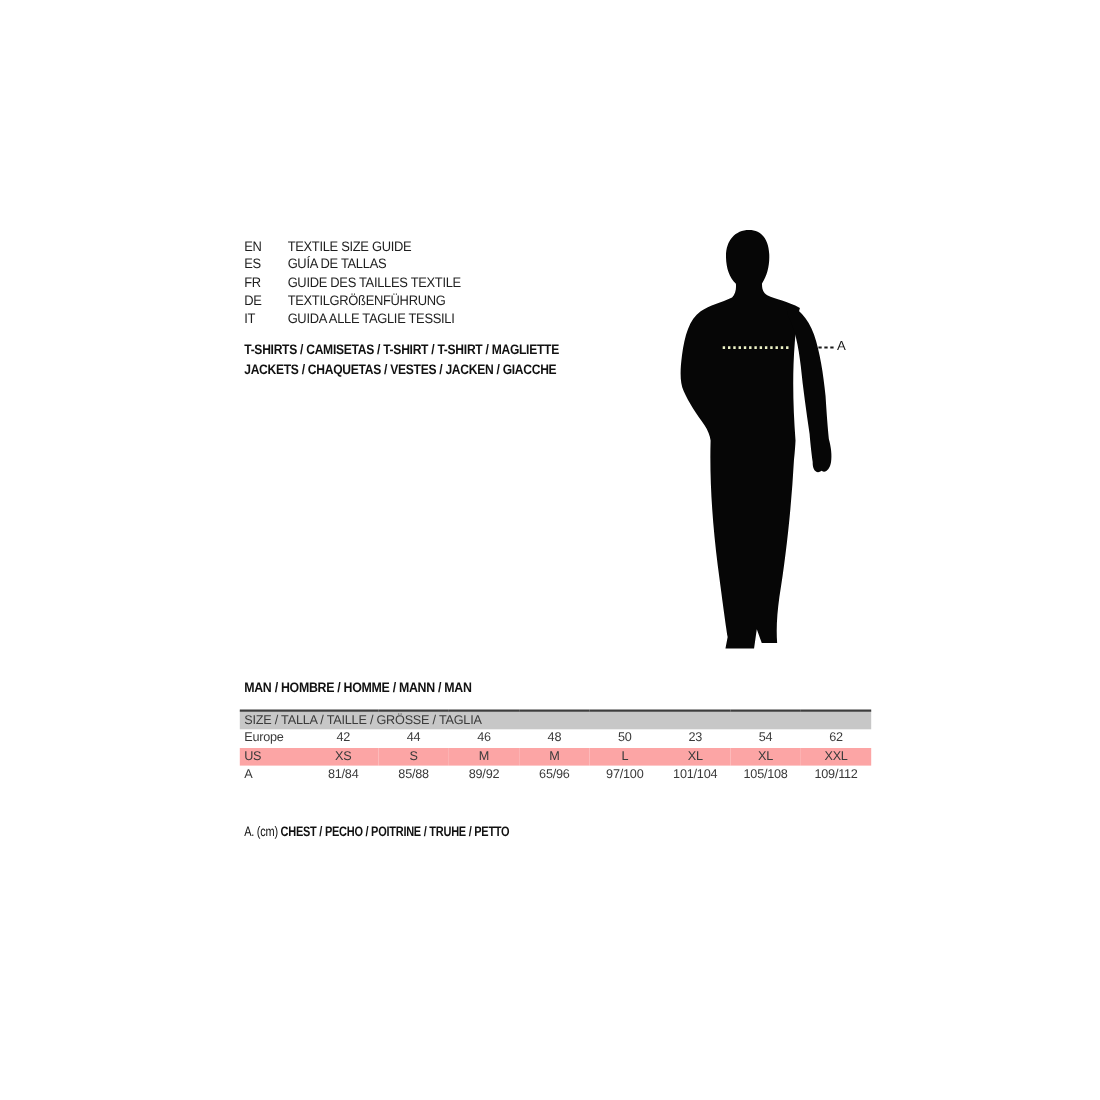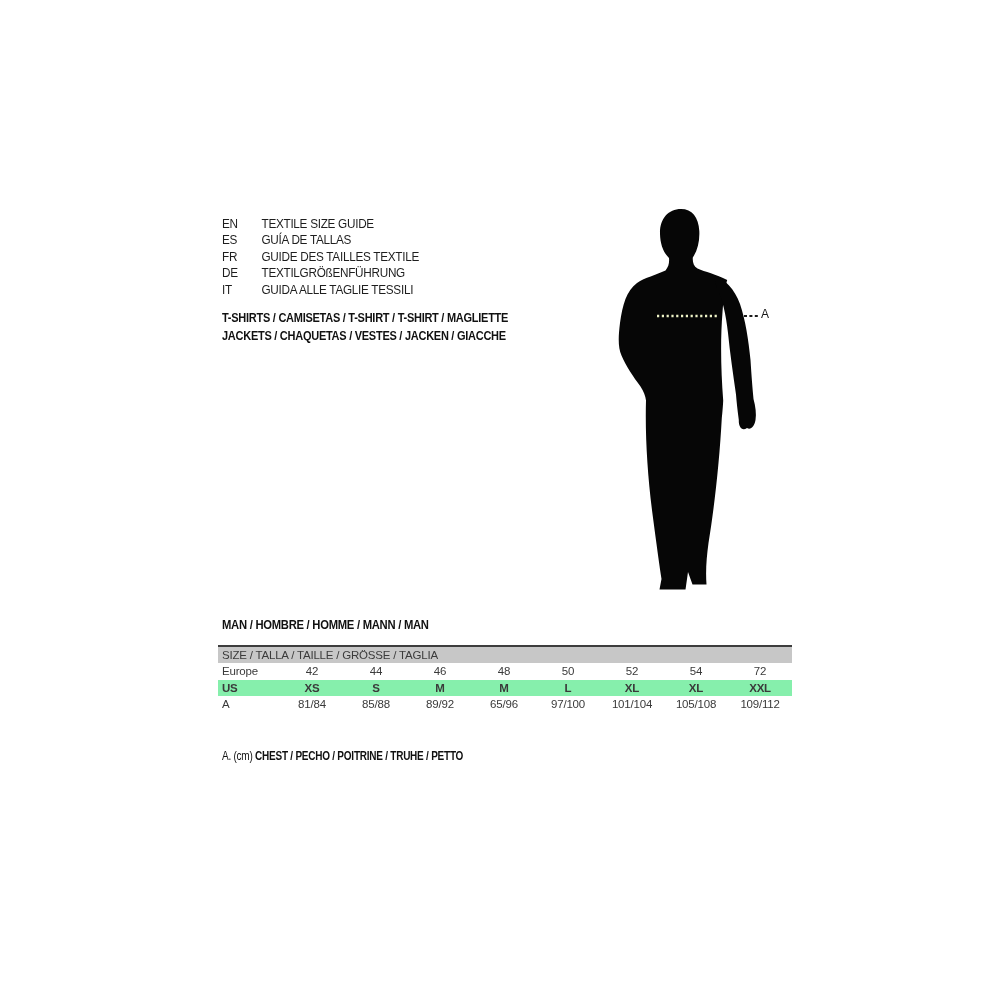--- a/index.html
+++ b/index.html
@@ -114,21 +114,21 @@
     text-align: left;
     padding-left: 4px;
     color: #3b3b3b;
     margin-left: 48px;
   }
   .size-table td.lbl {
     text-align: left;
     padding-left: 4px;
     margin-top: 16px;
   }
-  .size-table tr.shaded td { background: #86efac; font-weight: bold; }
+  .size-table tr.shaded td { background: #fca5a5; }
 
   
   .footnote {
     position: absolute;
     left: 222px;
     top: 749px;
     font-size: 12.5px;
     color: #111111;
     letter-spacing: -0.3px;
     white-space: nowrap;
@@ -241,23 +241,23 @@
       </tr>
     </thead>
     <tbody>
       <tr>
         <td class="lbl">Europe</td>
         <td>42</td>
         <td>44</td>
         <td>46</td>
         <td>48</td>
         <td>50</td>
-        <td>52</td>
+        <td>23</td>
         <td>54</td>
-        <td>72</td>
+        <td>62</td>
       </tr>
       <tr class="shaded">
         <td class="lbl">US</td>
         <td>XS</td>
         <td>S</td>
         <td>M</td>
         <td>M</td>
         <td>L</td>
         <td>XL</td>
         <td>XL</td>

